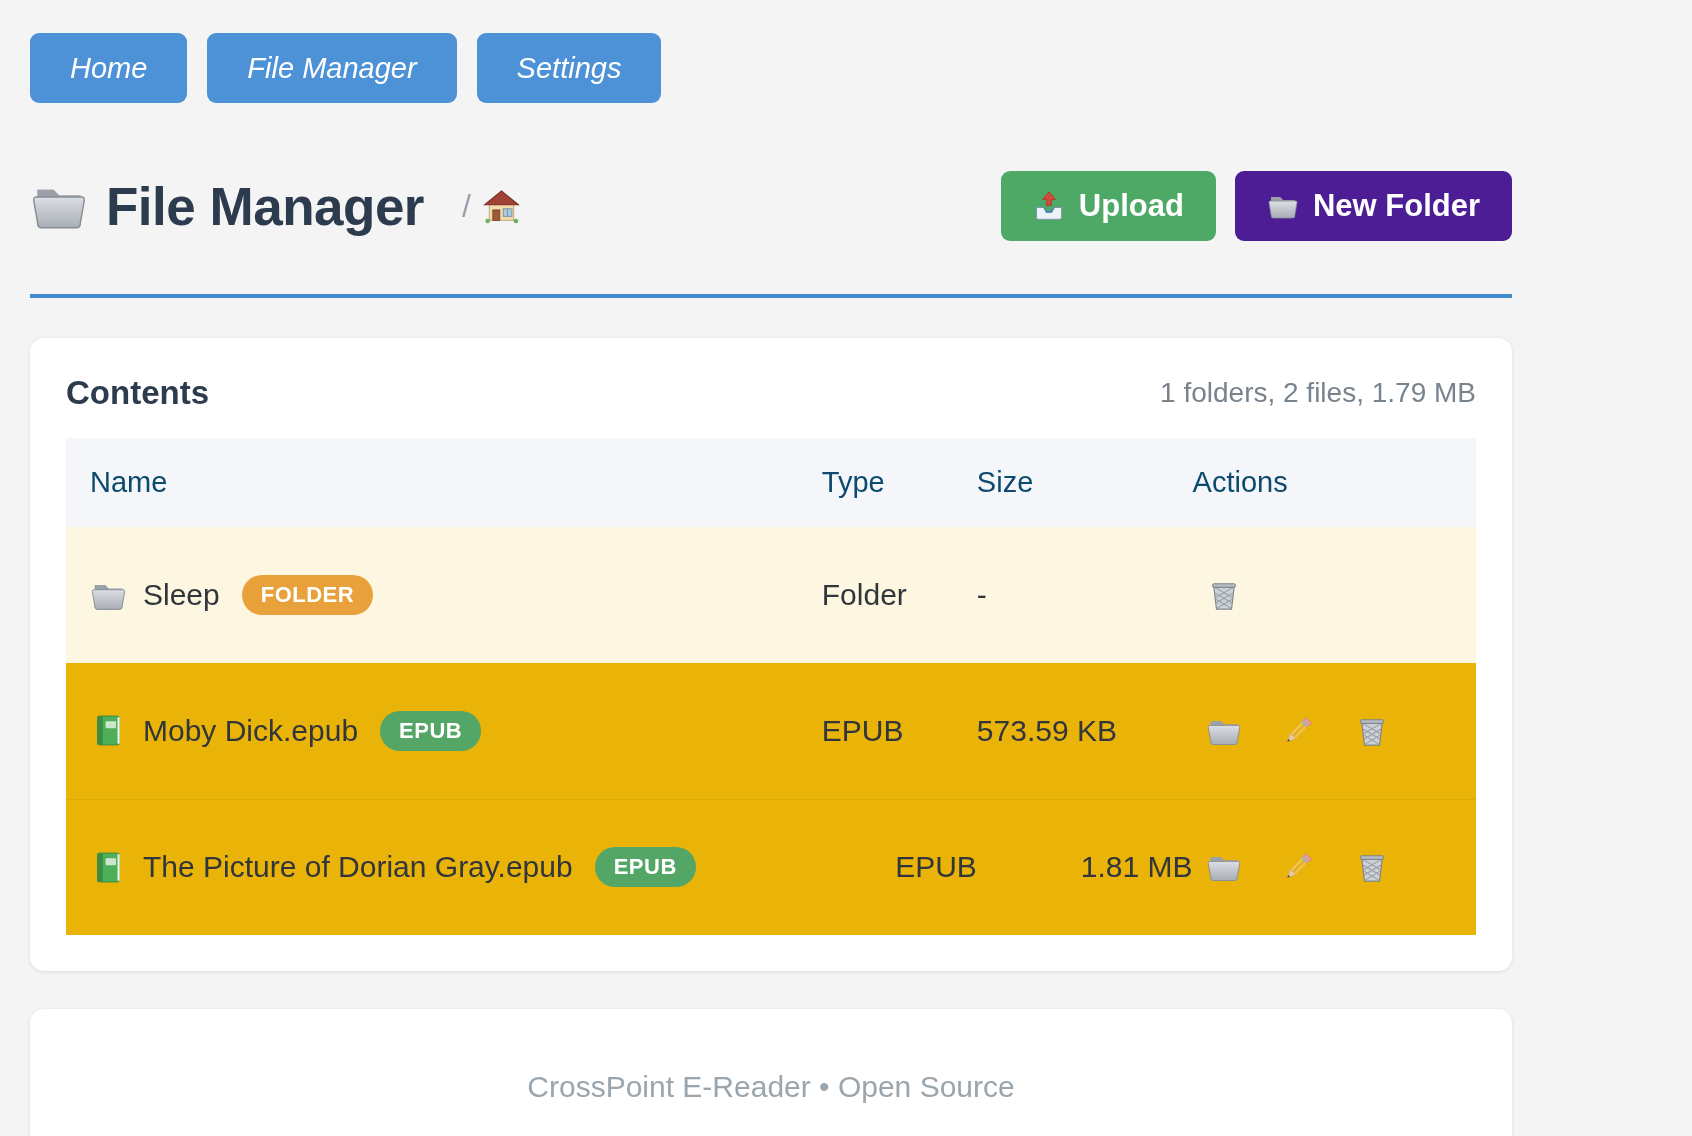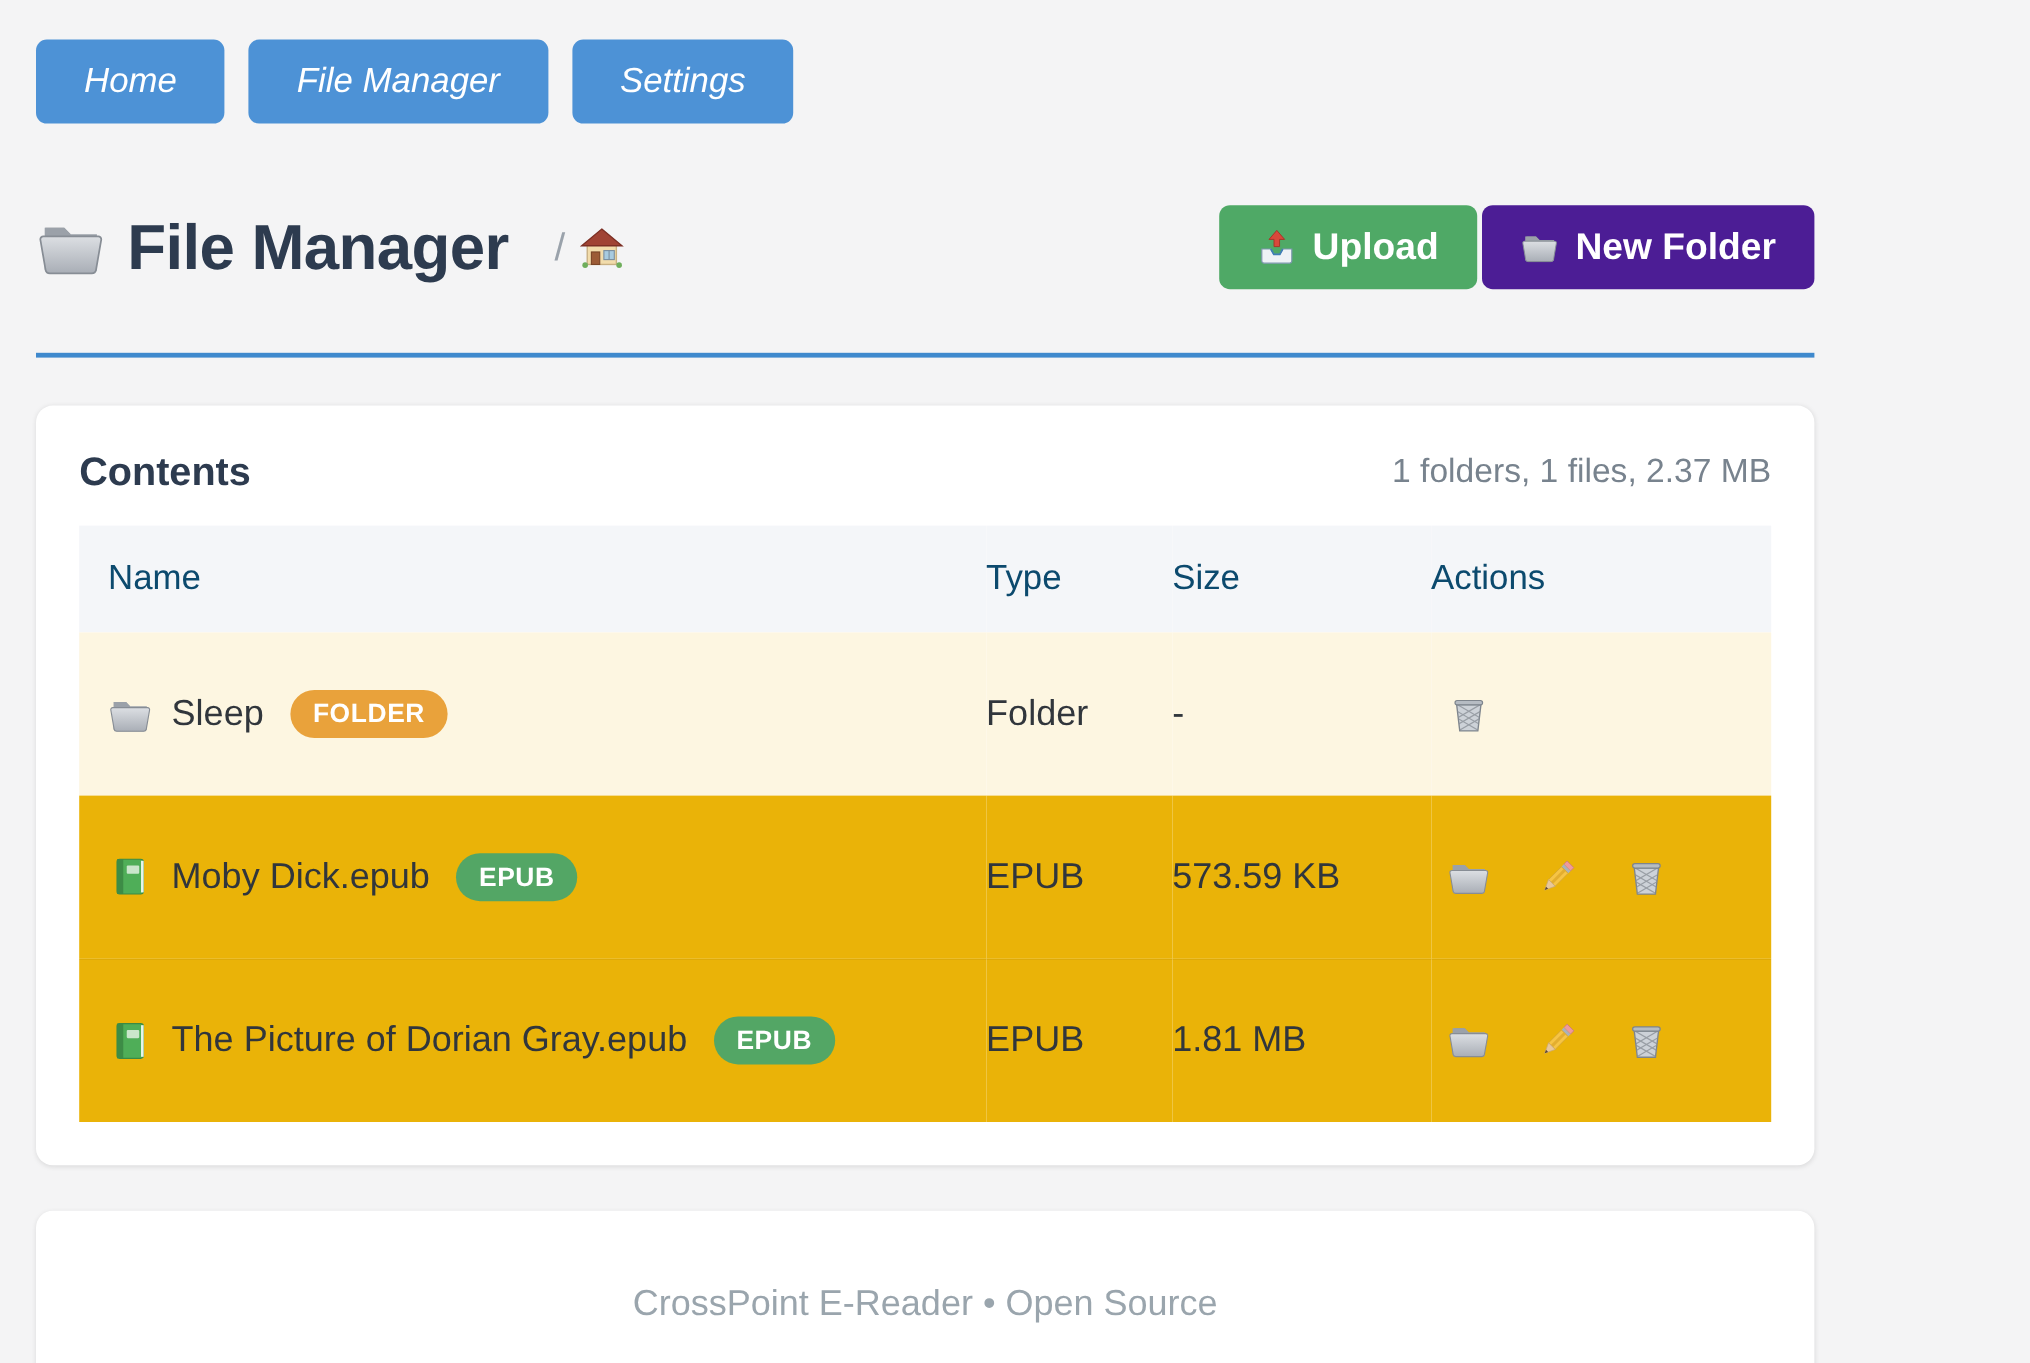--- a/index.html
+++ b/index.html
@@ -20,21 +20,21 @@
   }
 
   
   .page-header { margin-top: 67px; display: flex; align-items: center; justify-content: space-between; height: 72px; }
   .title-wrap { display: flex; align-items: center; gap: 18px; }
   .title-icon svg { width: 58px; height: 58px; display: block; }
   h1.page-title { font-size: 53px; font-weight: bold; color: #2d3b4f; letter-spacing: -0.5px; }
   .breadcrumb { display: flex; align-items: center; gap: 12px; margin-left: 20px; }
   .breadcrumb .sep { color: #9aa2ab; font-size: 32px; }
   .breadcrumb .home svg { width: 37px; height: 37px; display: block; }
-  .header-actions { display: flex; gap: 4px; }
+  .header-actions { display: flex; gap: 19px; }
   .action-btn {
     display: flex; align-items: center; gap: 14px;
     border: none; cursor: pointer; font-family: inherit;
     color: #ffffff; font-size: 31px; font-weight: bold;
     height: 70px; padding: 0 32px; border-radius: 9px;
   }
   .action-btn svg { width: 32px; height: 32px; }
   .btn-upload { background: #4fa966; }
   .btn-newfolder { background: #4c1d95; }
 
@@ -52,21 +52,21 @@
   col.c-name { width: 53.6%; } col.c-type { width: 11%; } col.c-size { width: 15.3%; } col.c-actions { width: 20.1%; }
   thead th {
     background: #f4f6f9; color: #0c4a6e; font-size: 29px; font-weight: normal;
     text-align: left; height: 89px; padding: 0;
   }
   thead th.first { padding-left: 24px; }
   tbody td { height: 136px; font-size: 30px; color: #31363c; padding: 0; vertical-align: middle; }
   tbody td.first { padding-left: 24px; }
   tr.row-folder td { background: #fdf6e1; }
   tr.row-epub td { background: #eab308; }
-  tr.row-epub + tr.row-epub td { border-top: 1px solid rgba(0,0,0,0.05); }
+  tr.row-epub + tr.row-epub td { border-top: 1px solid rgba(0,0,0,0.05); text-align: right; }
   .name-cell { display: flex; align-items: center; gap: 16px; }
   .row-icon svg { width: 37px; height: 37px; display: block; }
   .badge {
     color: #ffffff; font-size: 22px; font-weight: bold; letter-spacing: 0.5px;
     padding: 7px 19px; border-radius: 999px; margin-left: 6px; white-space: nowrap;
   }
   .badge--orange { background: #e9a23b; }
   .badge--green  { background: #53a665; }
   .actions-cell { display: flex; align-items: center; gap: 38px; padding-left: 13px; }
   .icon-btn { background: none; border: none; cursor: pointer; padding: 0; line-height: 0; }
@@ -187,21 +187,21 @@
         <span>New Folder</span>
       </button>
     </div>
   </header>
 
   <div class="title-underline"></div>
 
   <section class="card contents-card">
     <div class="card-head">
       <h2 class="contents-title">Contents</h2>
-      <div class="contents-summary">1 folders, 1 files, 2.37 MB</div>
+      <div class="contents-summary">1 folders, 2 files, 1.79 MB</div>
     </div>
 
     <table>
       <colgroup>
           <col class="c-name">
           <col class="c-type">
           <col class="c-size">
           <col class="c-actions">
         </colgroup>
       <thead>

